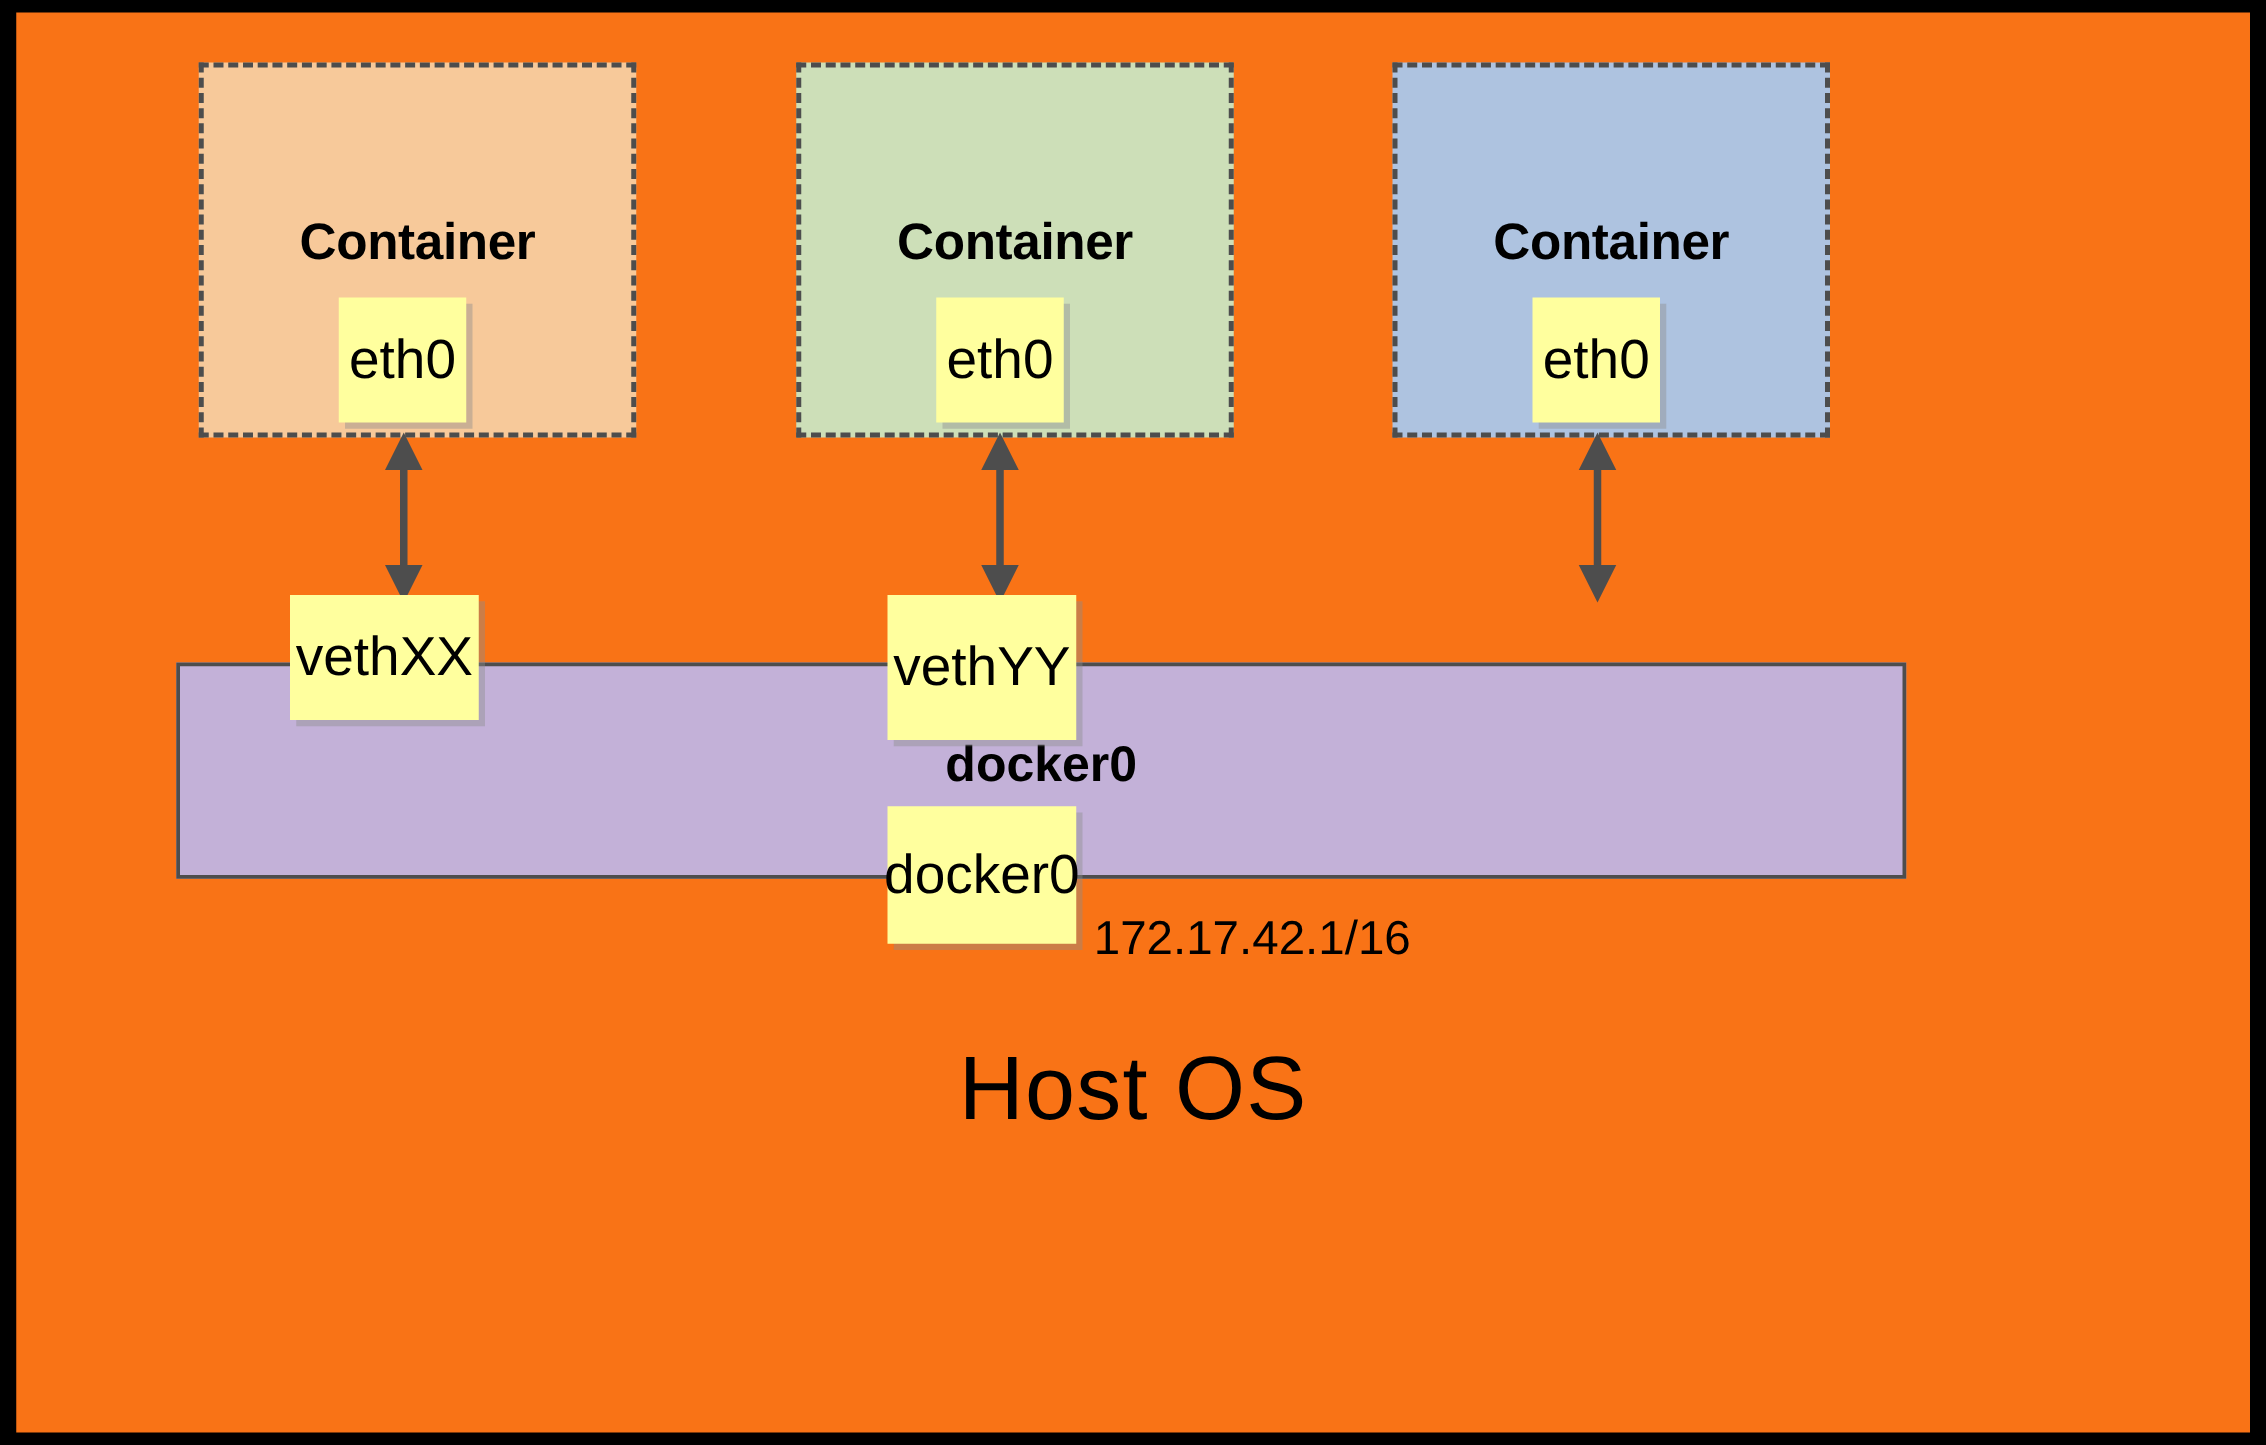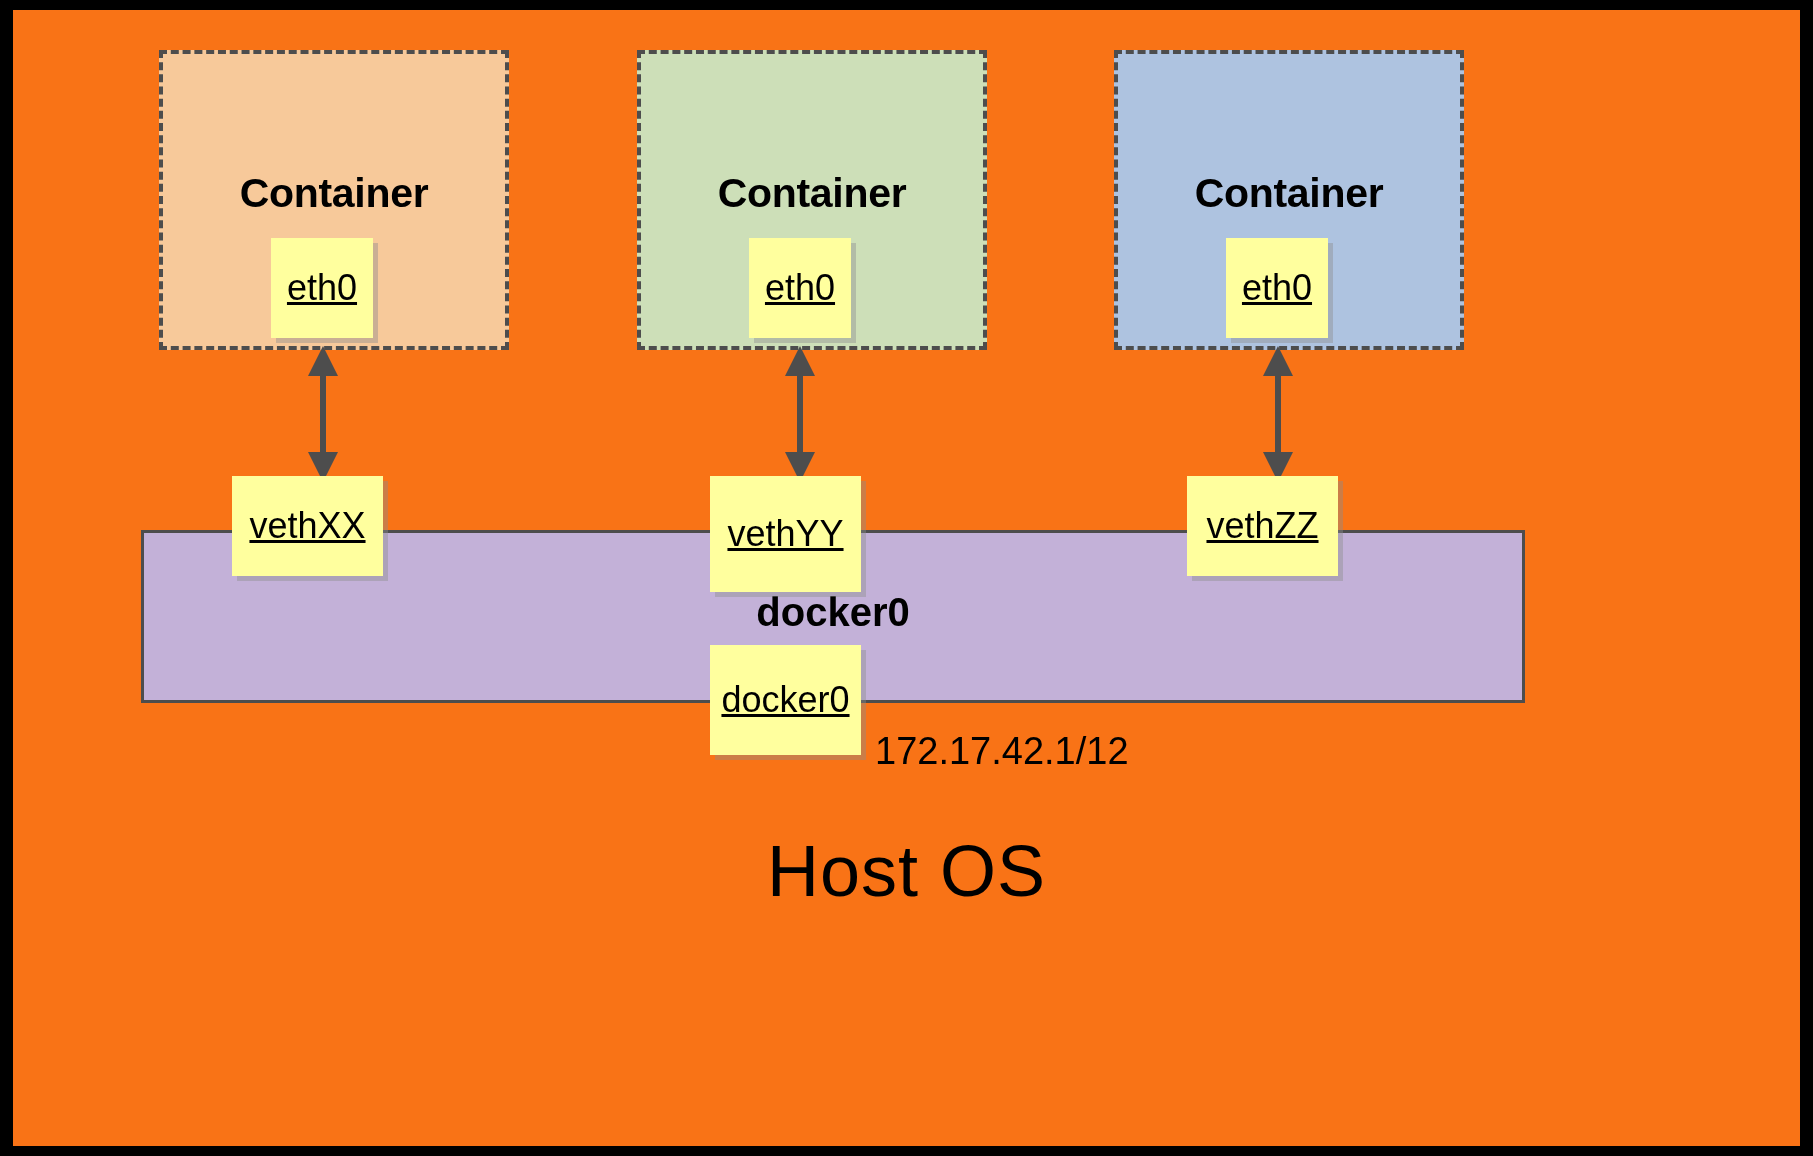--- a/index.html
+++ b/index.html
@@ -34,24 +34,23 @@
   }
 
   
   .note{
     position:absolute;
     background:#ffff9e;
     box-shadow:5px 5px 0 0 rgba(140,140,140,0.42);
     display:flex;
     align-items:center;
     justify-content:center;
-    font-size:36px;
+    font-size:44px;
     color:#000;
     box-sizing:border-box;
-    text-decoration:underline;
   }
 
   
   #docker-bar{
     position:absolute;
     background:#c3b1d8;
     border:3px solid #4d4d4d;
     box-sizing:border-box;
   }
   #docker-bar-title{
@@ -122,21 +121,20 @@
   </svg>
 
   <div id="docker-bar" style="left:128px;top:520px;width:1384px;height:173px;">
   </div>
   <div id="docker-bar-title" style="top:580px;left:128px;width:1384px;">docker0</div>
 
   <div class="note" style="left:219px;top:466px;width:151px;height:100px;">vethXX</div>
 
   <div class="note" style="left:697px;top:466px;width:151px;height:116px;">vethYY</div>
 
-  <div class="note" style="left:1174px;top:466px;width:151px;height:100px;">vethZZ</div>
 
   <div class="note" style="left:697px;top:635px;width:151px;height:110px;">docker0</div>
 
-  <div id="ip-label" style="left:862px;top:720px;">172.17.42.1/12</div>
+  <div id="ip-label" style="left:862px;top:720px;">172.17.42.1/16</div>
 
   <div id="host-os" style="top:820px;">Host OS</div>
 
 </div>
 
 </body></html>

